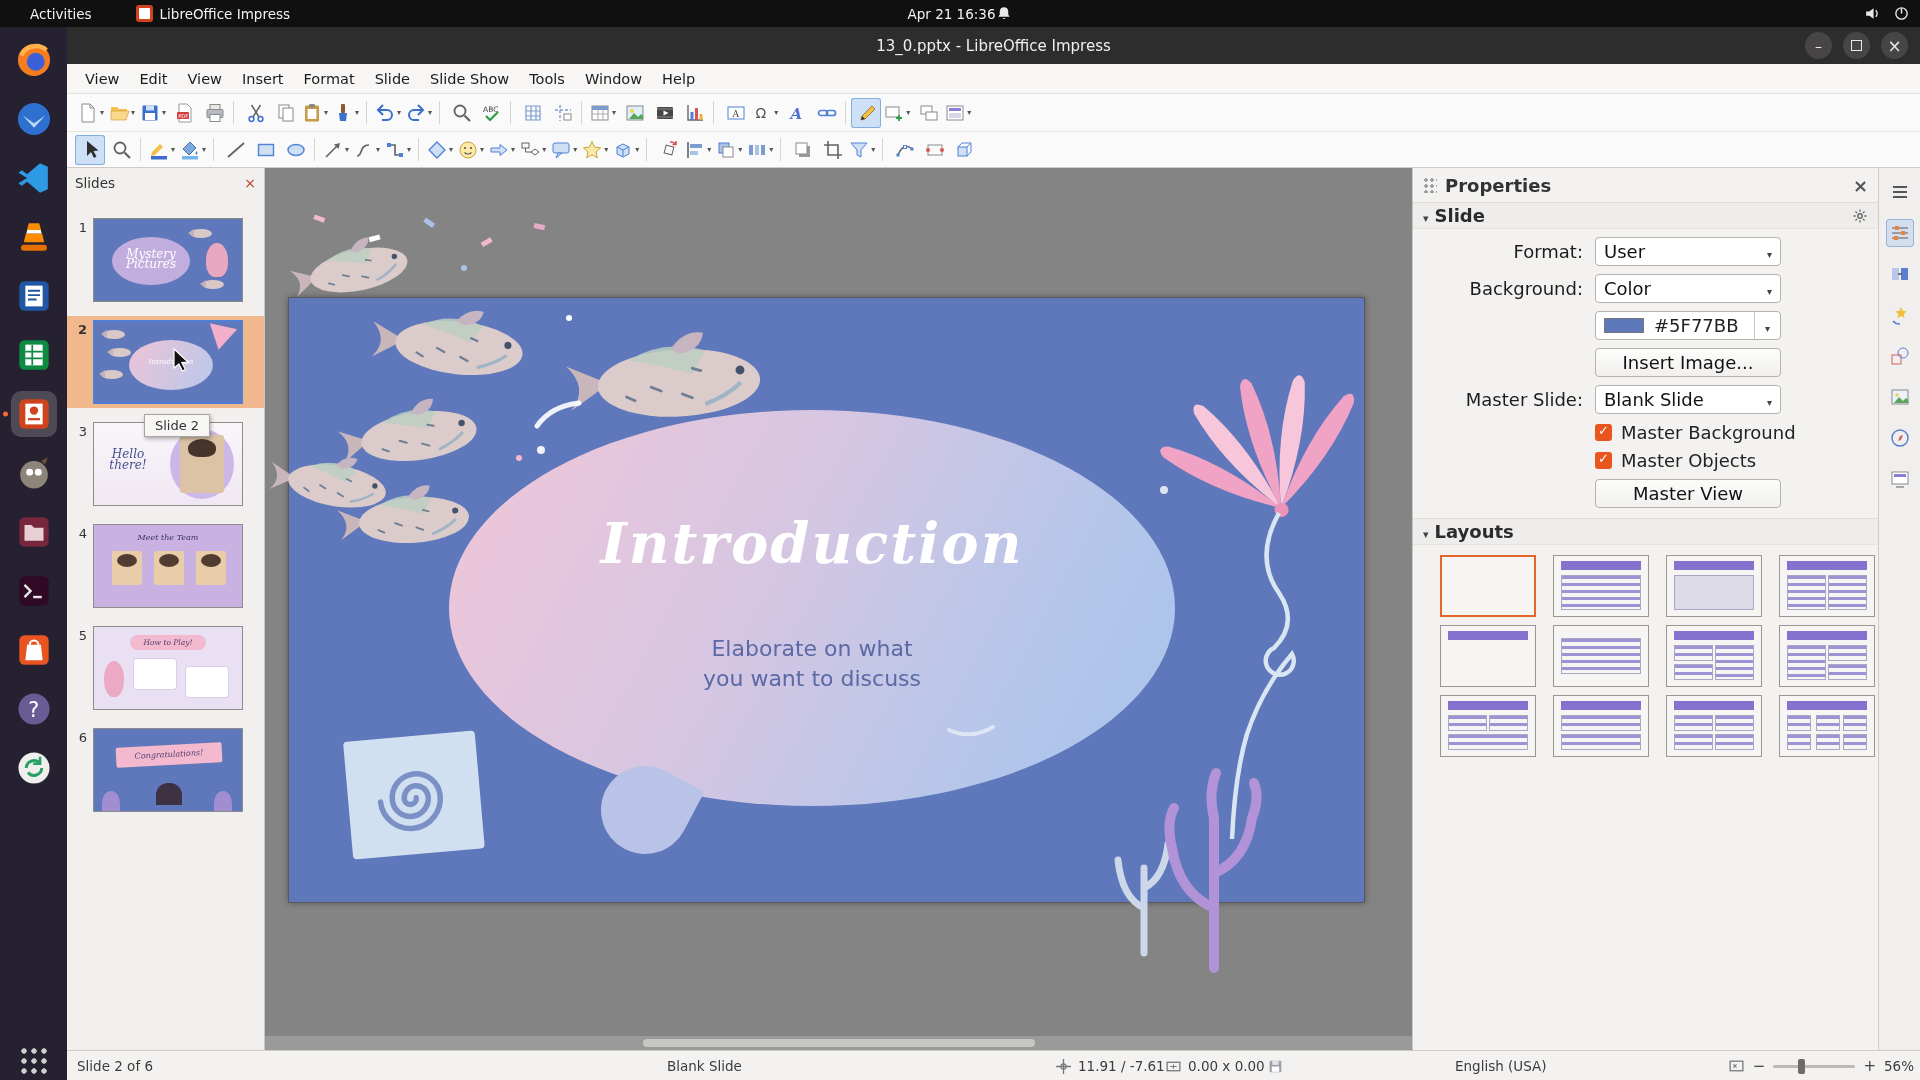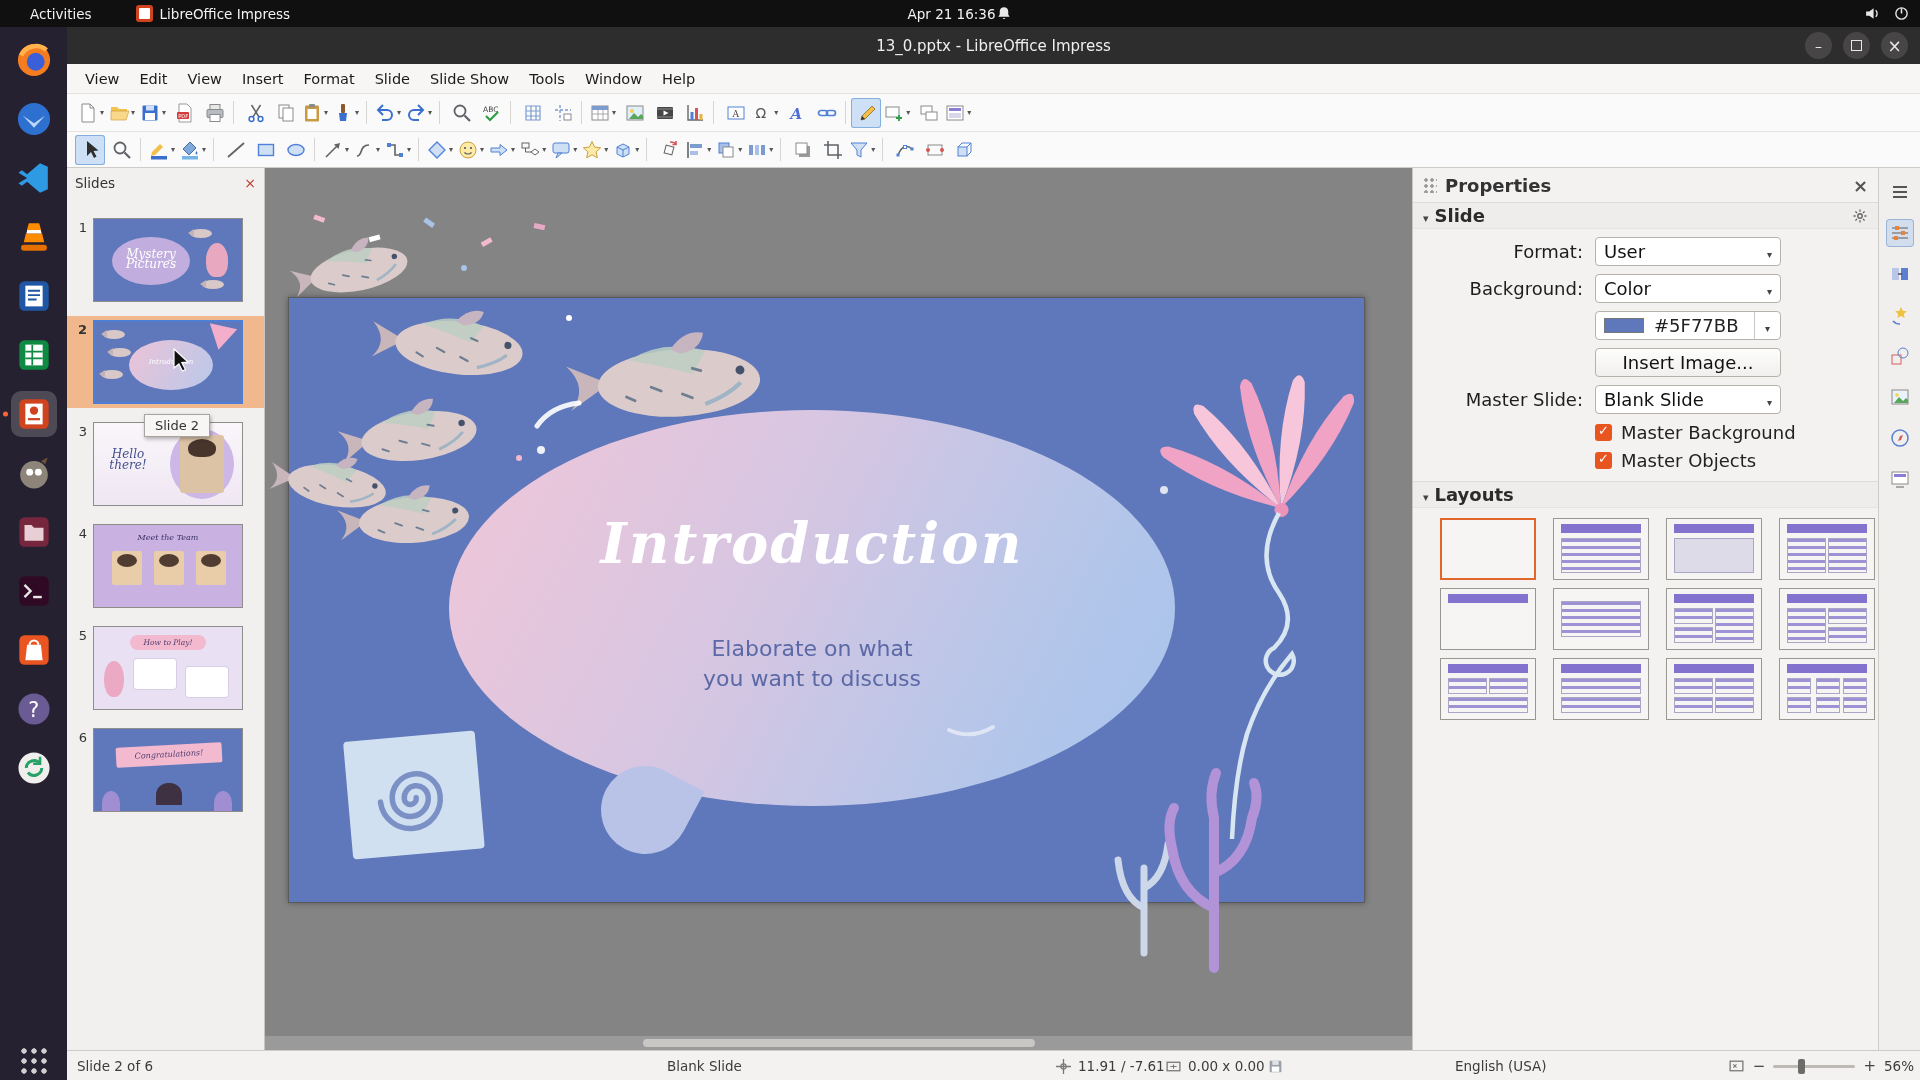--- a/index.html
+++ b/index.html
@@ -888,20 +888,26 @@
 
     <div class="ckrow">
       <span class="ckbox"></span>
       <span>Master Background</span>
     </div>
     <div class="ckrow">
       <span class="ckbox"></span>
       <span>Master Objects</span>
     </div>
 
+    <div class="prow">
+      <span class="plabel"></span>
+      <div class="pbtn">
+          <span>Master View</span>
+        </div>
+    </div>
 
     <div class="sechdr" style="margin-top:10px">
       <span class="chevd"></span>
       <span>Layouts</span>
     </div>
 
     <div class="laygrid">
       <div class="lay sel"></div>
       <div class="lay">
           <div class="lt"></div>

